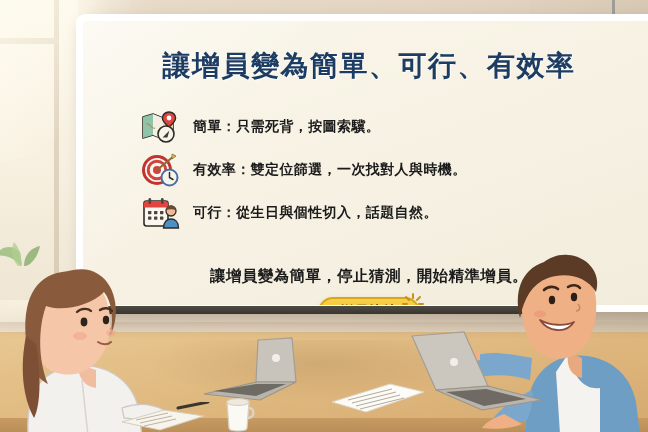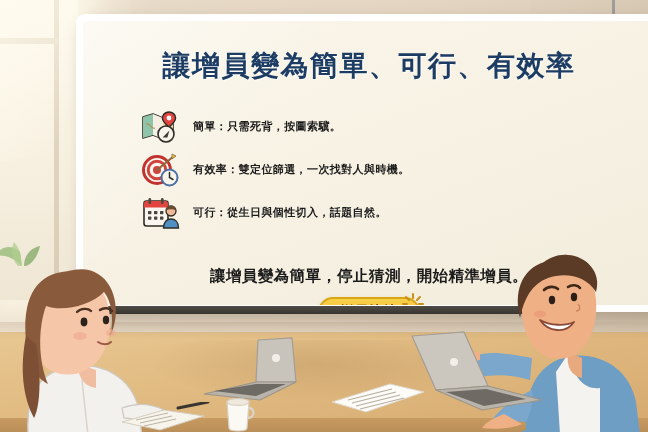--- a/index.html
+++ b/index.html
@@ -103,21 +103,21 @@
     text-shadow:1px 1px 0 rgba(255,255,255,.85);
   }
   .bullets{
     position:absolute;left:58px;top:84px;width:400px;
   }
   .bullet{
     display:flex;align-items:center;gap:12px;height:43px;
   }
   .bullet-icon{width:40px;height:34px;flex:0 0 40px;position:relative;}
   .bullet-text{
-    font-size:11px;font-weight:700;color:#1b1b1b;
+    font-size:14px;font-weight:700;color:#1b1b1b;
     letter-spacing:.4px;white-space:nowrap;
   }
   .closing{
     position:absolute;left:0;right:0;top:245px;
     text-align:center;font-size:15.5px;font-weight:700;
     color:#1b1b1b;letter-spacing:.4px;
   }
   .cta-wrap{
     position:absolute;left:0;right:0;top:276px;
     display:flex;justify-content:center;align-items:center;

